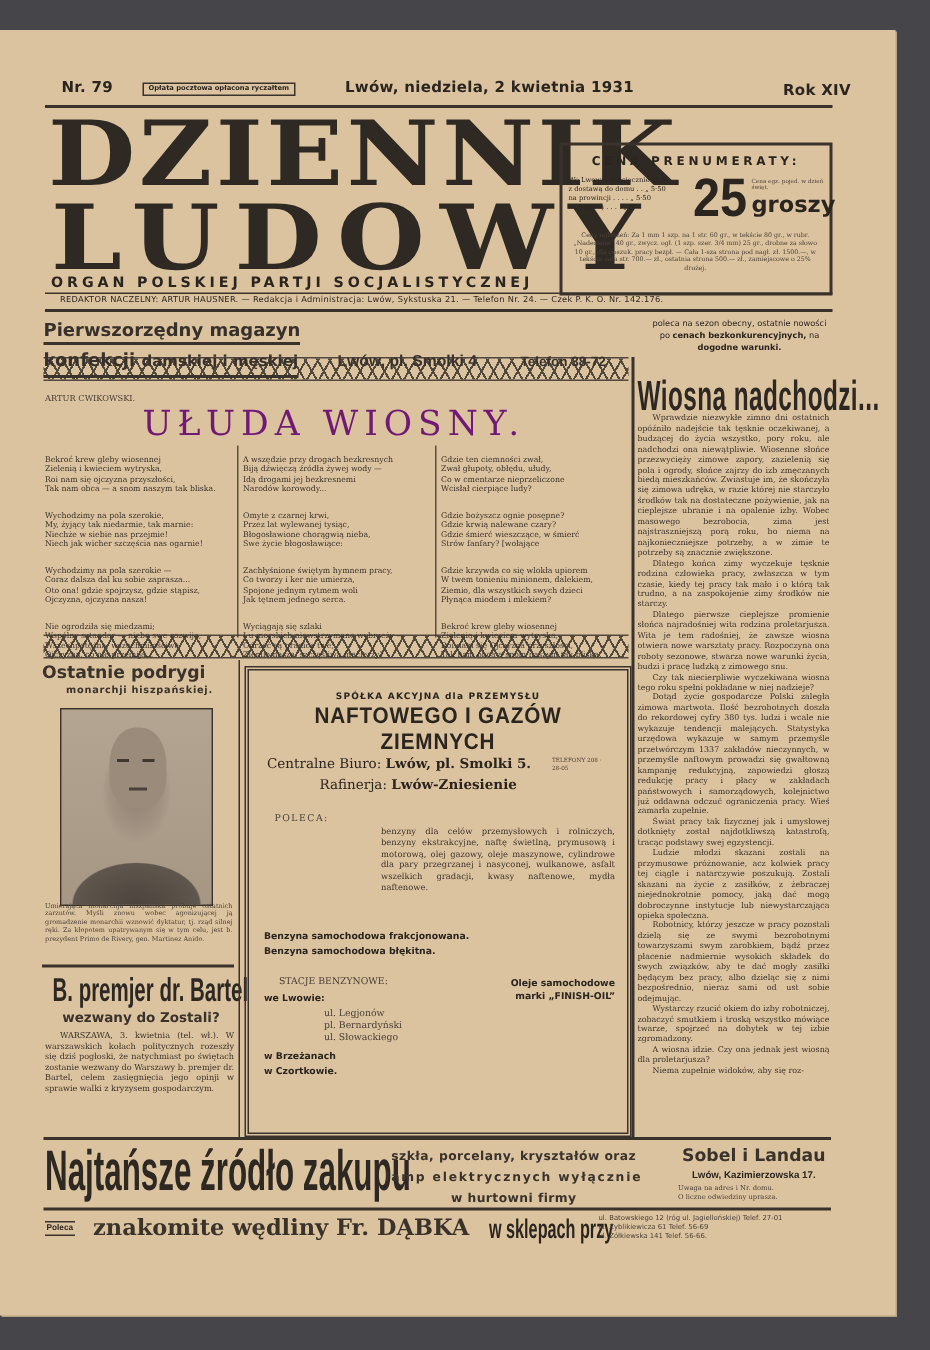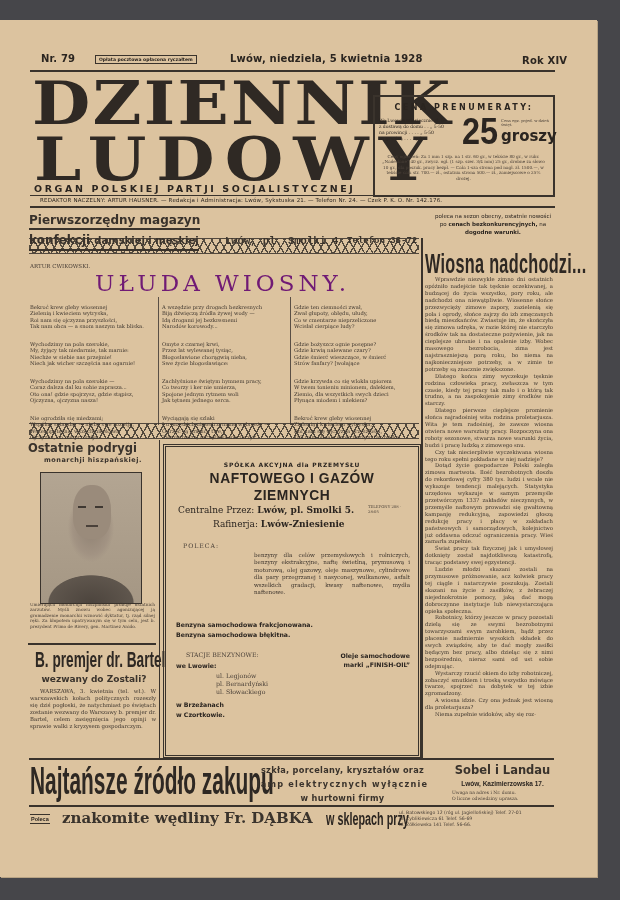--- a/index.html
+++ b/index.html
@@ -33,21 +33,21 @@
     border: 2px solid #3a332c; background: transparent;
   }
   .pricebox .ph { font-family: "DejaVu Sans", sans-serif; font-weight: bold; font-size: 8px; letter-spacing: 2.5px; text-align: center; }
   .pricebox .rows { font-size: 4.5px; line-height: 6px; }
   .price25 { font-family: "Liberation Sans", sans-serif; font-weight: bold; font-size: 36px; line-height: 34px; transform: scaleX(0.9); }
   .groszy { font-family: "DejaVu Sans", sans-serif; font-weight: bold; font-size: 15px; }
 
   
   .ad1-left { font-family: "DejaVu Sans", sans-serif; font-weight: bold; font-size: 12px; line-height: 16px; color: #38312b; }
   .ad1-mid-title { font-family: "DejaVu Sans", sans-serif; font-weight: bold; font-size: 21px; color: #3a332c; letter-spacing: 0.3px; }
-  .ad1-mid-sub { font-family: Liberation Mono, monospace; font-weight: bold; font-size: 10.5px; color: #3a332c; }
+  .ad1-mid-sub { font-family: Liberation Sans, sans-serif; font-weight: bold; font-size: 10.5px; color: #3a332c; }
   .ad1-right { font-size: 5.5px; line-height: 8px; text-align: center; font-family: "DejaVu Sans", sans-serif; }
 
   
   .ornament {
     position: absolute; height: 14px;
     background-image:
       repeating-linear-gradient(60deg, transparent 0 3px, #3b342d 3px 4.3px, transparent 4.3px 7px),
       repeating-linear-gradient(-60deg, transparent 0 3px, #3b342d 3px 4.3px, transparent 4.3px 7px);
     opacity: 0.85;
     border-top: 1px solid #3a332c; border-bottom: 1px solid #3a332c;
@@ -100,21 +100,21 @@
   .dabka-cond { font-family: "Liberation Sans", sans-serif; font-weight: bold; font-size: 14px; transform: scaleX(0.6); transform-origin: left top; display: inline-block; white-space: nowrap; }
   .dabka-addr { font-size: 4.6px; line-height: 6px; font-family: "DejaVu Sans", sans-serif; color: #4a4038; }
 </style>
 </head>
 <body>
 
 <div class="page">
 
   <div class="abs topline" style="left:30px;top:33px;margin-left:11px;">Nr. 79</div>
   <div class="abs postage" style="left:95px;top:35px;">Opłata pocztowa opłacona ryczałtem</div>
-  <div class="abs topline" style="left:230px;top:33px;font-size:10px;">Lwów, niedziela, 5 kwietnia 1928</div>
+  <div class="abs topline" style="left:230px;top:33px;font-size:10px;">Lwów, niedziela, 2 kwietnia 1931</div>
   <div class="abs topline" style="left:522px;top:35px;">Rok XIV</div>
   <div class="hr" style="left:30px;top:50px;width:525px;height:2px;"></div>
 
   <div class="abs title-big" style="left:32px;top:56px;">DZIENNIK</div>
   <div class="abs title-big" style="left:34px;top:112px;letter-spacing:9px;">LUDOWY</div>
   <div class="abs organ" style="left:34px;top:163px;">ORGAN POLSKIEJ PARTJI SOCJALISTYCZNEJ</div>
 
   <div class="abs pricebox" style="left:373px;top:75px;width:178px;height:98px;">
     <div class="ph" style="margin-top:6px;">CENA PRENUMERATY:</div>
     <div class="abs rows" style="left:4px;top:21px;width:75px;">
@@ -248,21 +248,21 @@
   <div class="abs bartel-h2" style="left:30px;top:654px;width:128px;text-align:center;">wezwany do Zostali?</div>
   <div class="abs body-txt" style="left:30px;top:668px;width:126px;font-size:5.4px;line-height:7px;">
     <p>WARSZAWA, 3. kwietnia (tel. wł.). W warszawskich kołach politycznych rozeszły się dziś pogłoski, że natychmiast po świętach zostanie wezwany do Warszawy b. premjer dr. Bartel, celem zasięgnięcia jego opinji w sprawie walki z kryzysem gospodarczym.</p>
   </div>
   <div class="vrule" style="left:159px;top:420px;height:318px;background:#3a332c;"></div>
 
   <div class="nafta-box" style="left:163px;top:424px;width:252px;height:308px;">
     <div class="nafta-small" style="margin-top:14px;">SPÓŁKA AKCYJNA dla PRZEMYSŁU</div>
     <div class="nafta-big" style="margin-top:1px;">NAFTOWEGO I GAZÓW ZIEMNYCH</div>
     <div class="abs nafta-addr" style="left:12px;top:58px;white-space:nowrap;">
-      <span>Centralne Przez:</span>
+      <span>Centralne Biuro:</span>
       <b>Lwów, pl. Smolki 5.</b>
     </div>
     <div class="abs small" style="left:202px;top:57px;width:40px;font-size:3.8px;line-height:5px;">TELEFONY 208 · 28-05</div>
     <div class="abs nafta-addr" style="left:47px;top:72px;white-space:nowrap;">
       <span>Rafinerja:</span>
       <b>Lwów-Zniesienie</b>
     </div>
     <div class="abs nafta-plain" style="left:17px;top:95px;letter-spacing:1px;">POLECA:</div>
     <div class="abs nafta-list" style="left:88px;top:105px;width:156px;">benzyny dla celów przemysłowych i rolniczych, benzyny ekstrakcyjne, naftę świetlną, prymusową i motorową, olej gazowy, oleje maszynowe, cylindrowe dla pary przegrzanej i nasyconej, wulkanowe, asfalt wszelkich gradacji, kwasy naftenowe, mydła naftenowe.</div>
     <div class="abs nafta-bold" style="left:10px;top:173px;">Benzyna samochodowa frakcjonowana.</div>

